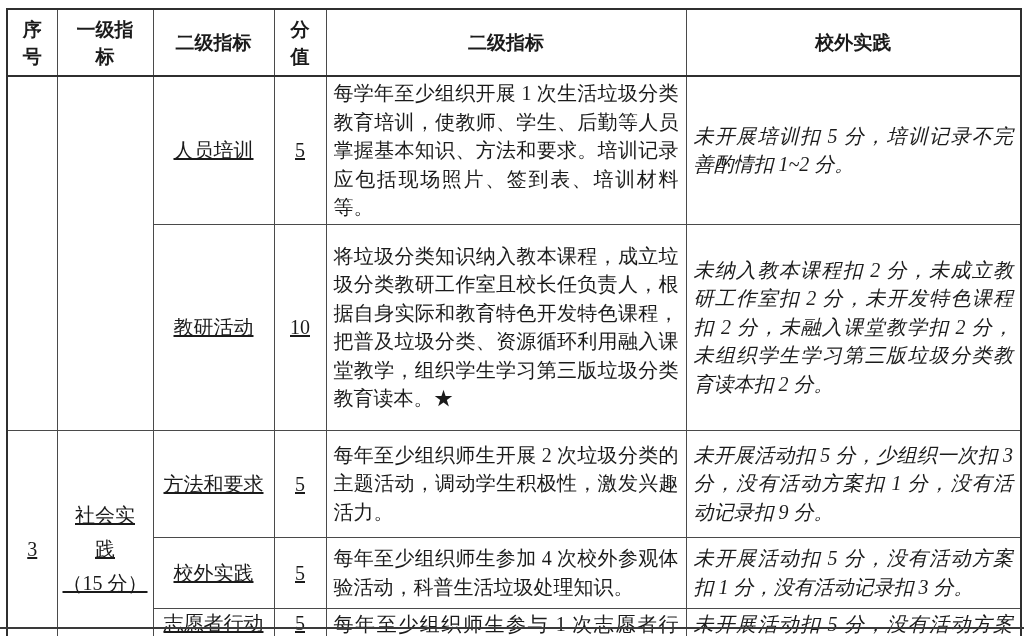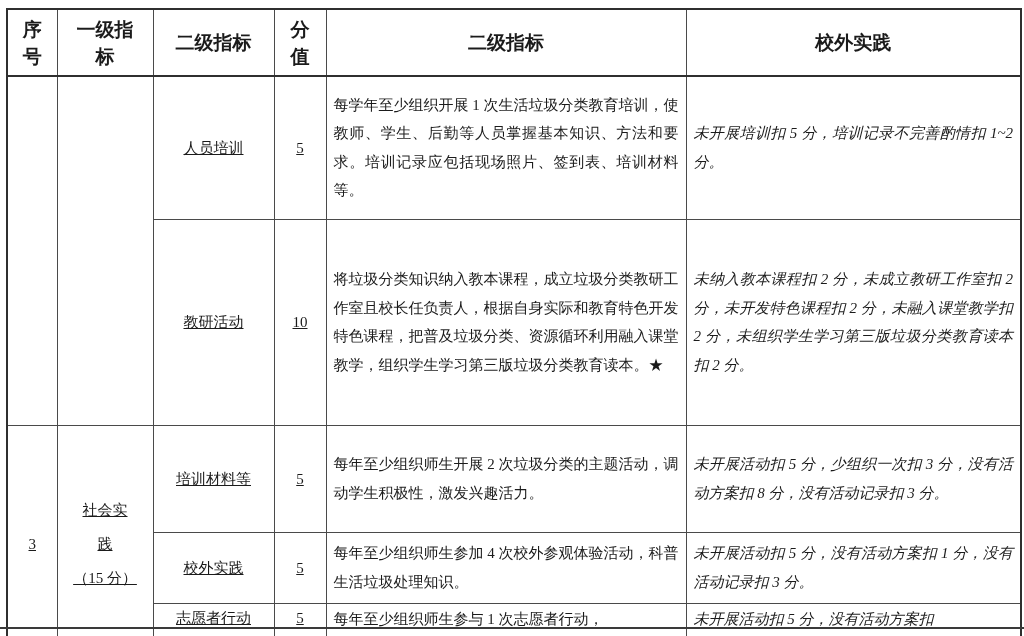--- a/index.html
+++ b/index.html
@@ -14,21 +14,21 @@
     border:2px solid #2f2f2f;
   }
   col.c-seq{width:50px} col.c-l1{width:96px} col.c-l2{width:121px}
   col.c-score{width:52px} col.c-content{width:360px} col.c-criteria{width:335px}
   th, td { border:1px solid #4a4a4a; overflow:hidden; }
   th {
     font-size:19px; font-weight:bold; text-align:center; vertical-align:middle;
     white-space:pre-line; line-height:27px; padding:2px;
     border-bottom:2px solid #2f2f2f;
   }
-  td { font-size:15px; }
+  td { font-size:20px; }
   td.center { text-align:center; vertical-align:middle; white-space:pre-line; line-height:30px;text-decoration:underline; }
   td.level1 { line-height:34px; }
   td.content, td.criteria {
     text-align:justify; vertical-align:middle;
     padding:2px 7px; line-height:28.5px;
   }
   td.criteria { font-style:italic; }
   tr.r-h  { height:67px; }
   tr.r1   { height:143px; }
   tr.r2   { height:206px; }
@@ -84,24 +84,24 @@
       <td class="center">10</td>
       <td class="content">将垃圾分类知识纳入教本课程，成立垃圾分类教研工作室且校长任负责人，根据自身实际和教育特色开发特色课程，把普及垃圾分类、资源循环利用融入课堂教学，组织学生学习第三版垃圾分类教育读本。★</td>
       <td class="criteria">未纳入教本课程扣 2 分，未成立教研工作室扣 2 分，未开发特色课程扣 2 分，未融入课堂教学扣 2 分，未组织学生学习第三版垃圾分类教育读本扣 2 分。</td>
     </tr>
 
     <tr class="r3">
       <td class="center" rowspan="3">3</td>
       <td class="center level1" rowspan="3">社会实
 践
 （15 分）</td>
-      <td class="center">培训材料等</td>
+      <td class="center">方法和要求</td>
       <td class="center">5</td>
       <td class="content">每年至少组织师生开展 2 次垃圾分类的主题活动，调动学生积极性，激发兴趣活力。</td>
-      <td class="criteria">未开展活动扣 5 分，少组织一次扣 3 分，没有活动方案扣 8 分，没有活动记录扣 3 分。</td>
+      <td class="criteria">未开展活动扣 5 分，少组织一次扣 3 分，没有活动方案扣 1 分，没有活动记录扣 9 分。</td>
     </tr>
 
     <tr class="r4">
       <td class="center">校外实践</td>
       <td class="center">5</td>
       <td class="content">每年至少组织师生参加 4 次校外参观体验活动，科普生活垃圾处理知识。</td>
       <td class="criteria">未开展活动扣 5 分，没有活动方案扣 1 分，没有活动记录扣 3 分。</td>
     </tr>
 
     <tr class="r5">

